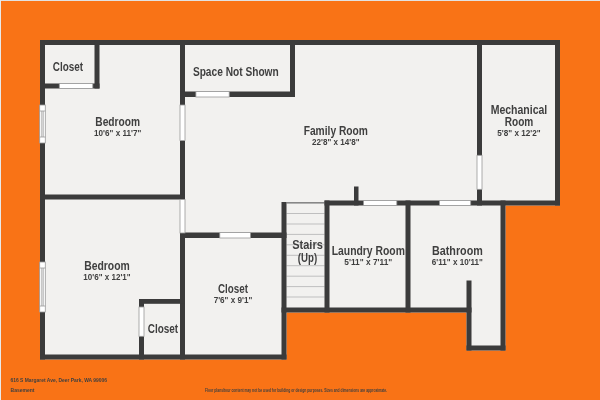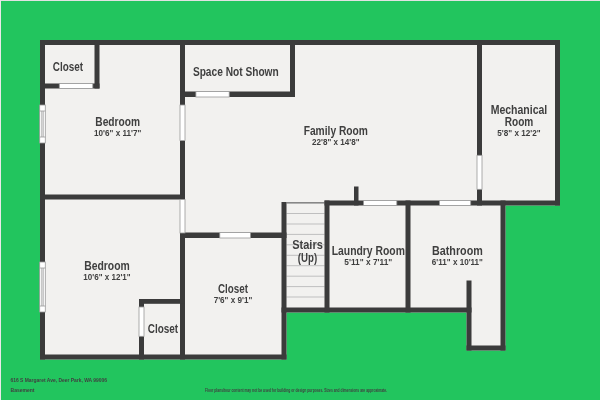--- a/index.html
+++ b/index.html
@@ -1,16 +1,16 @@
 <!DOCTYPE html>
 <html><head>
 <meta charset="utf-8">
 <style>
   html,body{margin:0;padding:0;background:#fff;}
-  .page{width:600px;height:400px;position:relative;background:#22c55e;}
+  .page{width:600px;height:400px;position:relative;background:#f97316;}
   svg{position:absolute;left:0;top:0;}
   text{font-family:"Liberation Sans",sans-serif;fill:#3f3f3f;font-weight:bold;}
   .rn{font-size:12px;}
   .rd{font-size:9.5px;}
 </style>
 </head>
 <body>
 <div class="page">
 <svg width="600" height="400" viewBox="0 0 600 400" style="filter:grayscale(0.01)">
 

